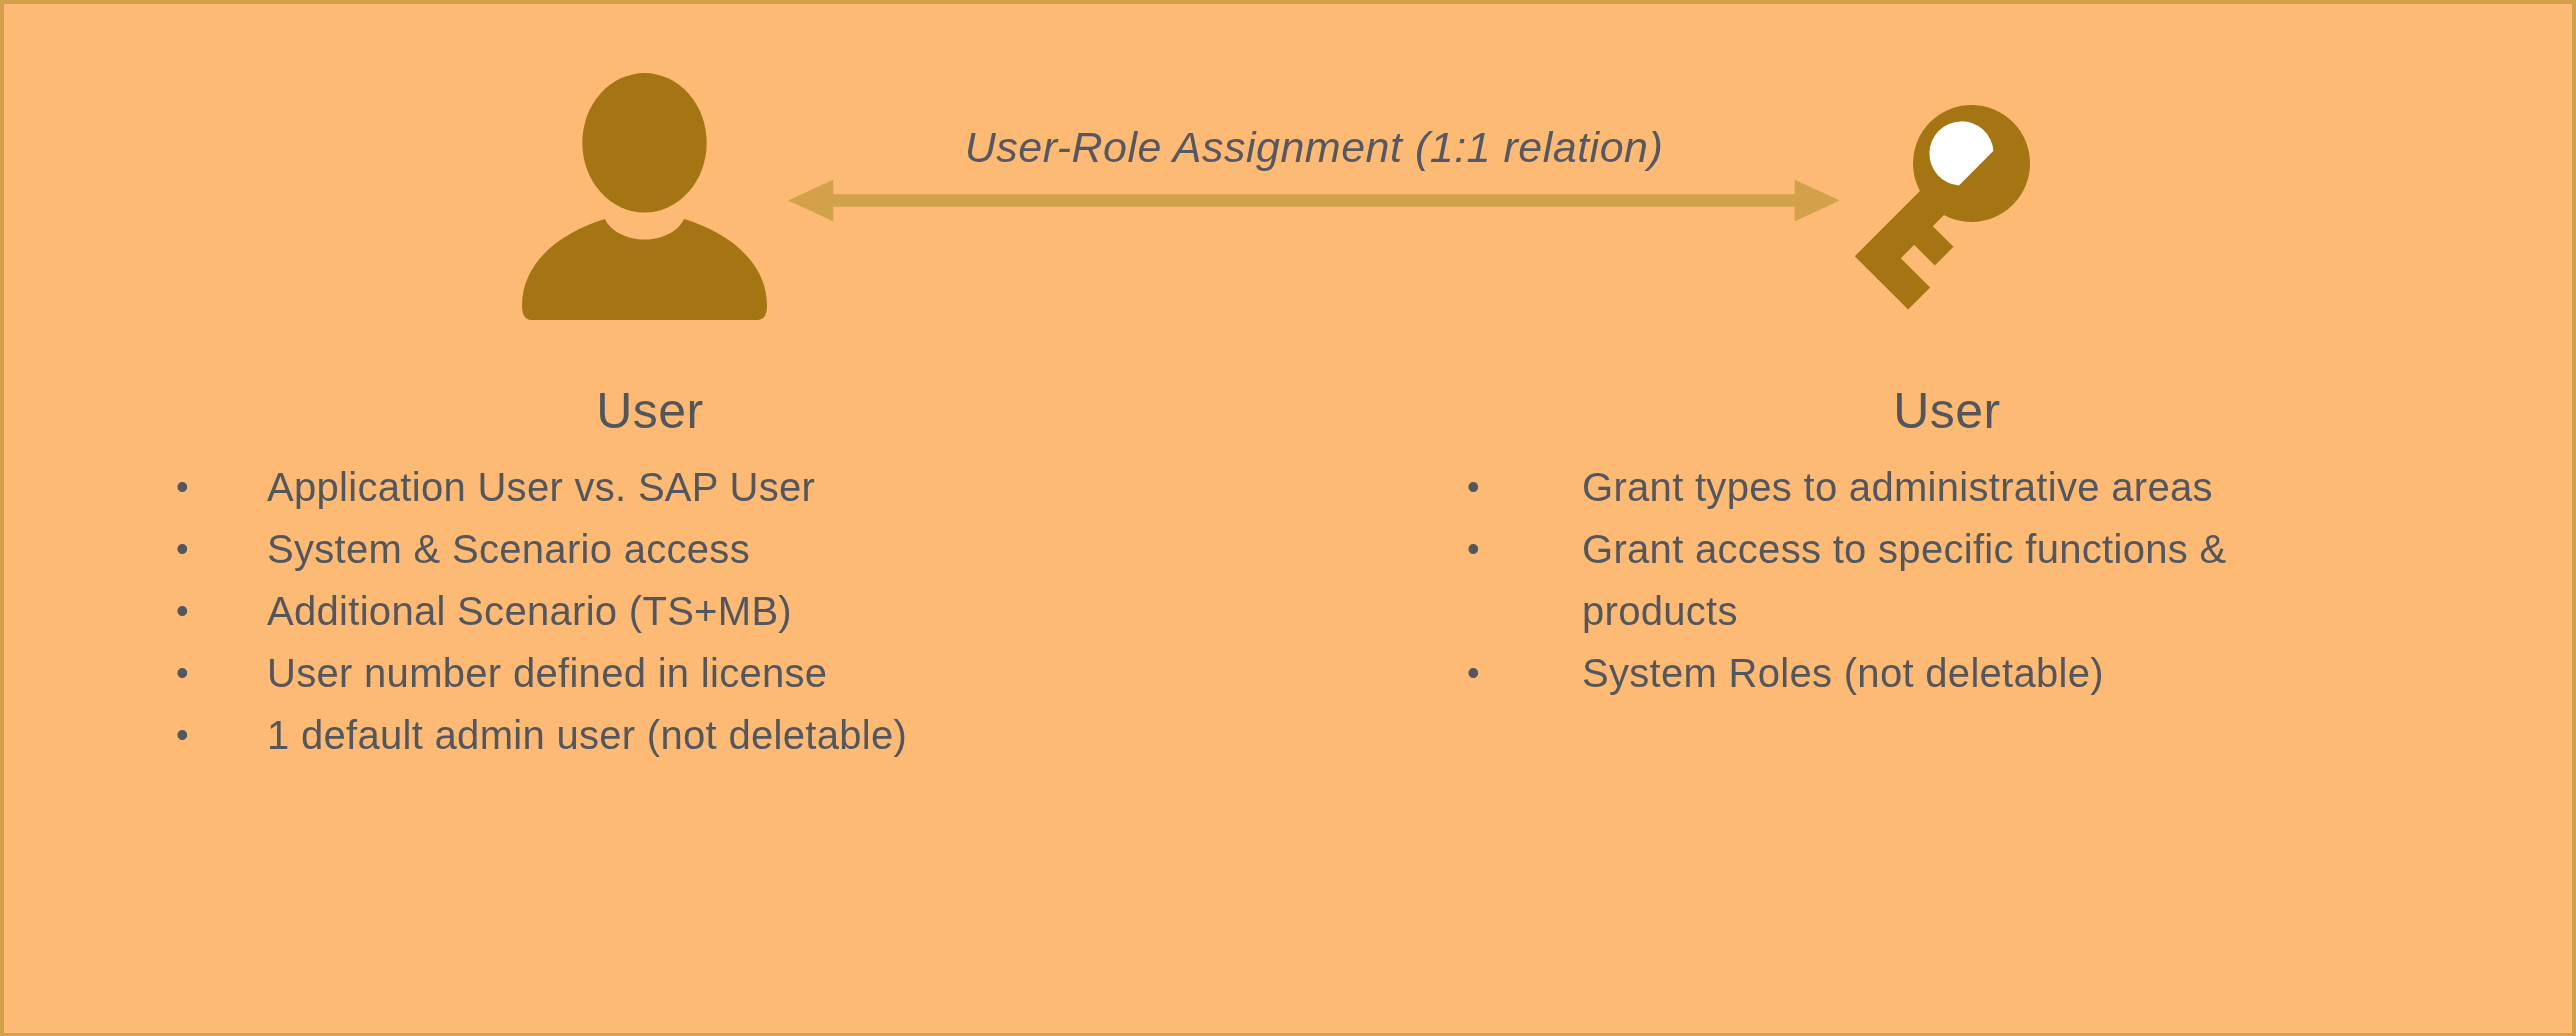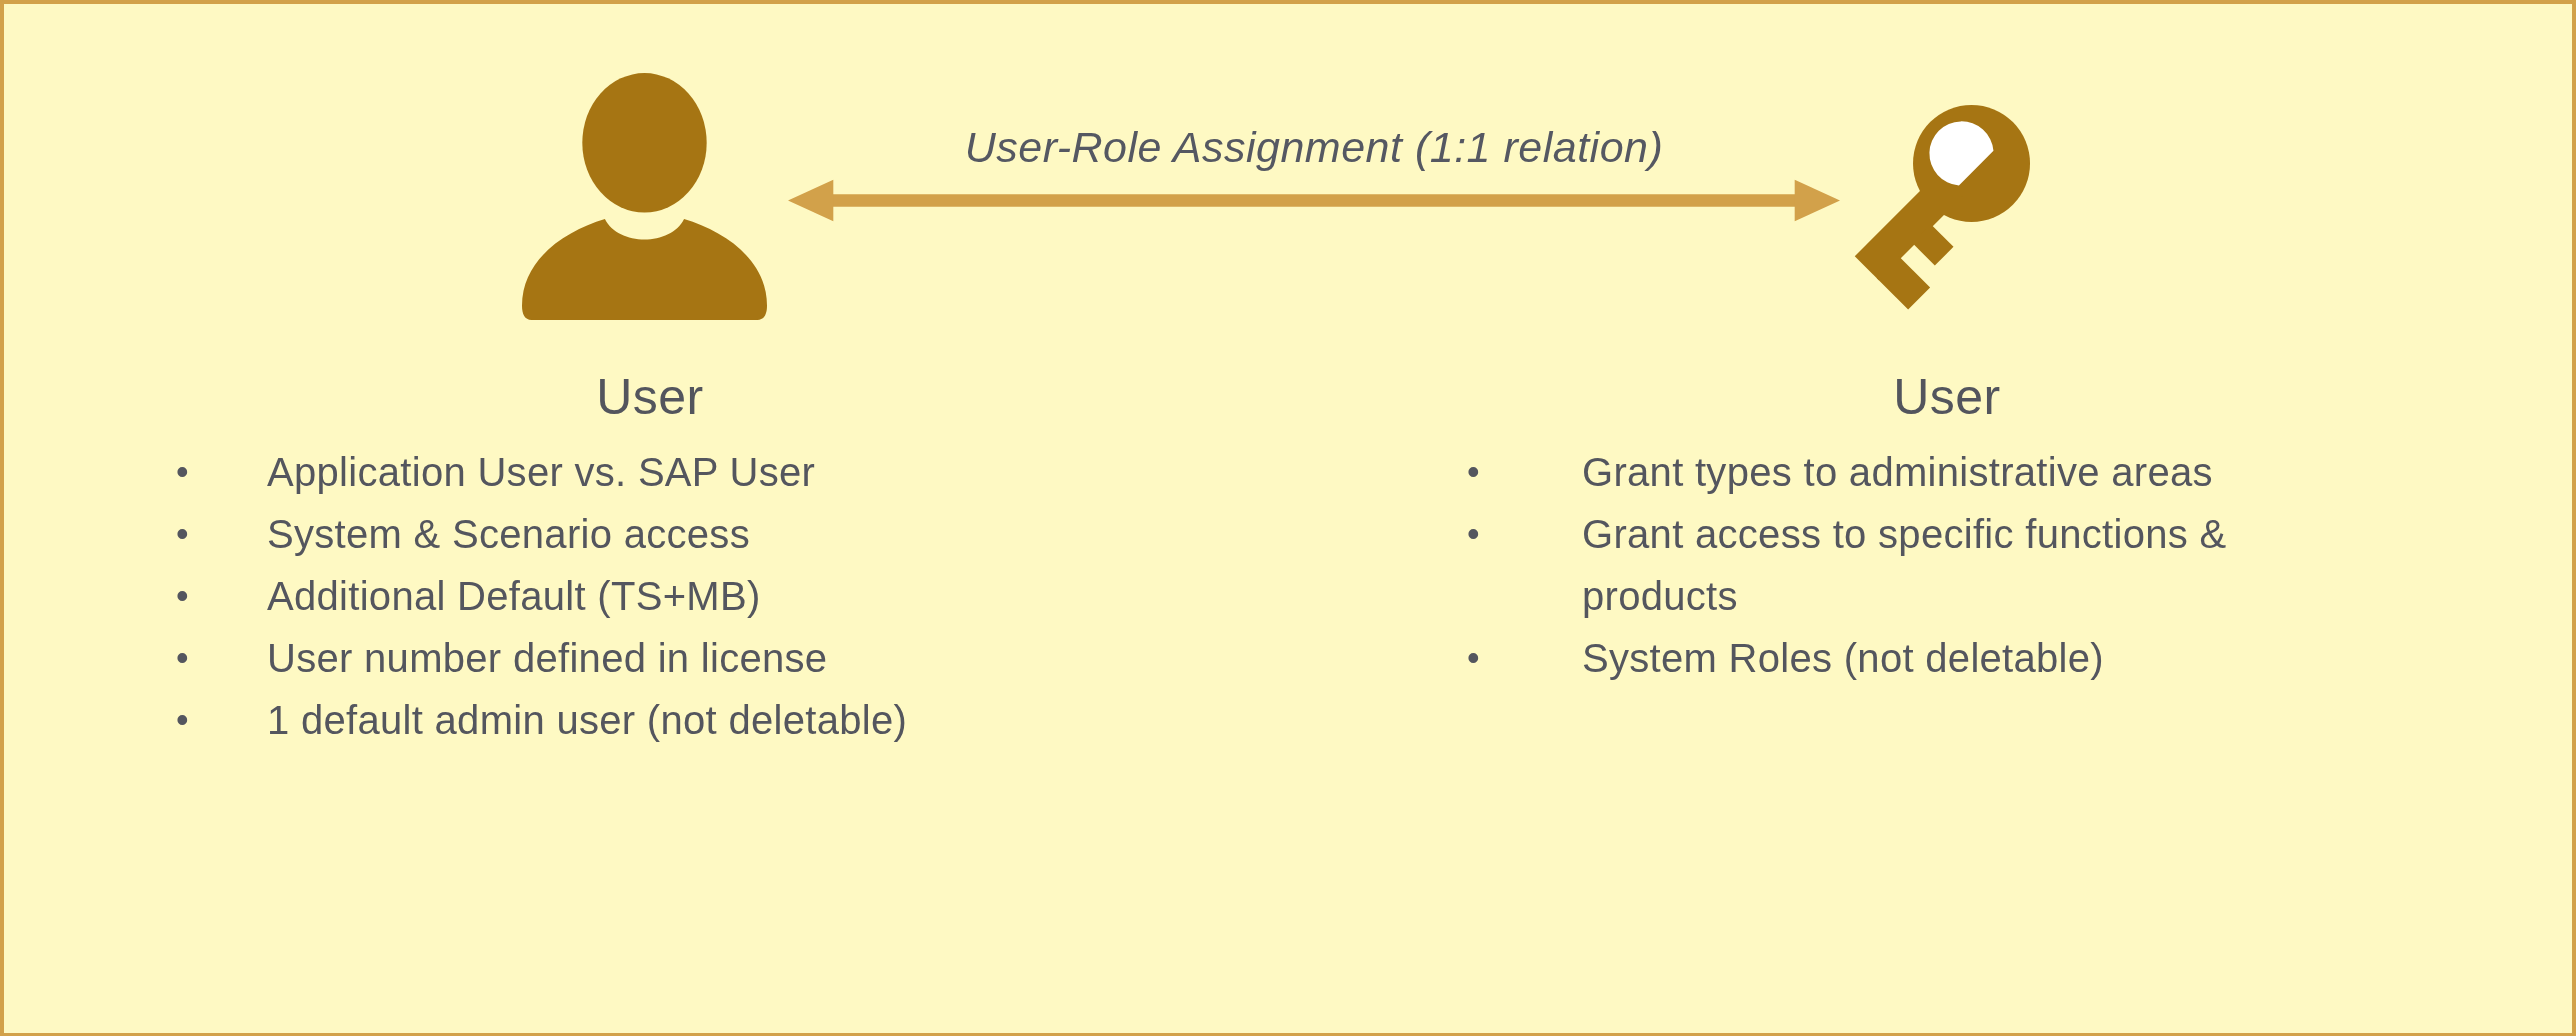--- a/index.html
+++ b/index.html
@@ -5,21 +5,21 @@
   html, body {
     margin: 0;
     padding: 0;
     background: #ffffff;
   }
   .canvas {
     position: relative;
     width: 2576px;
     height: 1037px;
     box-sizing: border-box;
-    background: #fef9c3;
+    background: #fdba74;
     border: 4.7px solid #D2A14A;
     font-family: "Liberation Sans", sans-serif;
     color: #54565E;
     overflow: hidden;
   }
   .abs { position: absolute; }
 
   
   .person-icon { left: 518px; top: 69px; width: 245px; height: 247px; }
 
@@ -39,21 +39,21 @@
     letter-spacing: 0.5px;
     color: #555862;
   }
 
   
   .column { top: 362px; }
   .column-left  { left: 94px;  width: 1104px; }
   .column-right { left: 1396px; width: 1094px; }
 
   .column h2 {
-    margin: 2px;
+    margin: 16px;
     font-size: 50px;
     line-height: 58px;
     font-weight: 400;
     letter-spacing: 0.5px;
     text-align: center;
     color: #53555D;
   }
 
   .bullets {
     list-style: none;
@@ -115,21 +115,21 @@
     <polygon points="1115,30 1067,8 1067,52" fill="#D2A14A"></polygon>
   </svg>
 
   <div class="abs relation-label">User-Role Assignment (1:1 relation)</div>
 
   <div class="abs column column-left">
     <h2>User</h2>
     <ul class="bullets">
       <li><span>Application User vs. SAP User</span></li>
       <li><span>System &amp; Scenario access</span></li>
-      <li><span>Additional Default (TS+MB)</span></li>
+      <li><span>Additional Scenario (TS+MB)</span></li>
       <li><span>User number defined in license</span></li>
       <li><span>1 default admin user (not deletable)</span></li>
     </ul>
   </div>
 
   <div class="abs column column-right">
     <h2>User</h2>
     <ul class="bullets">
       <li><span>Grant types to administrative areas</span></li>
       <li><span>Grant access to specific functions &amp;

